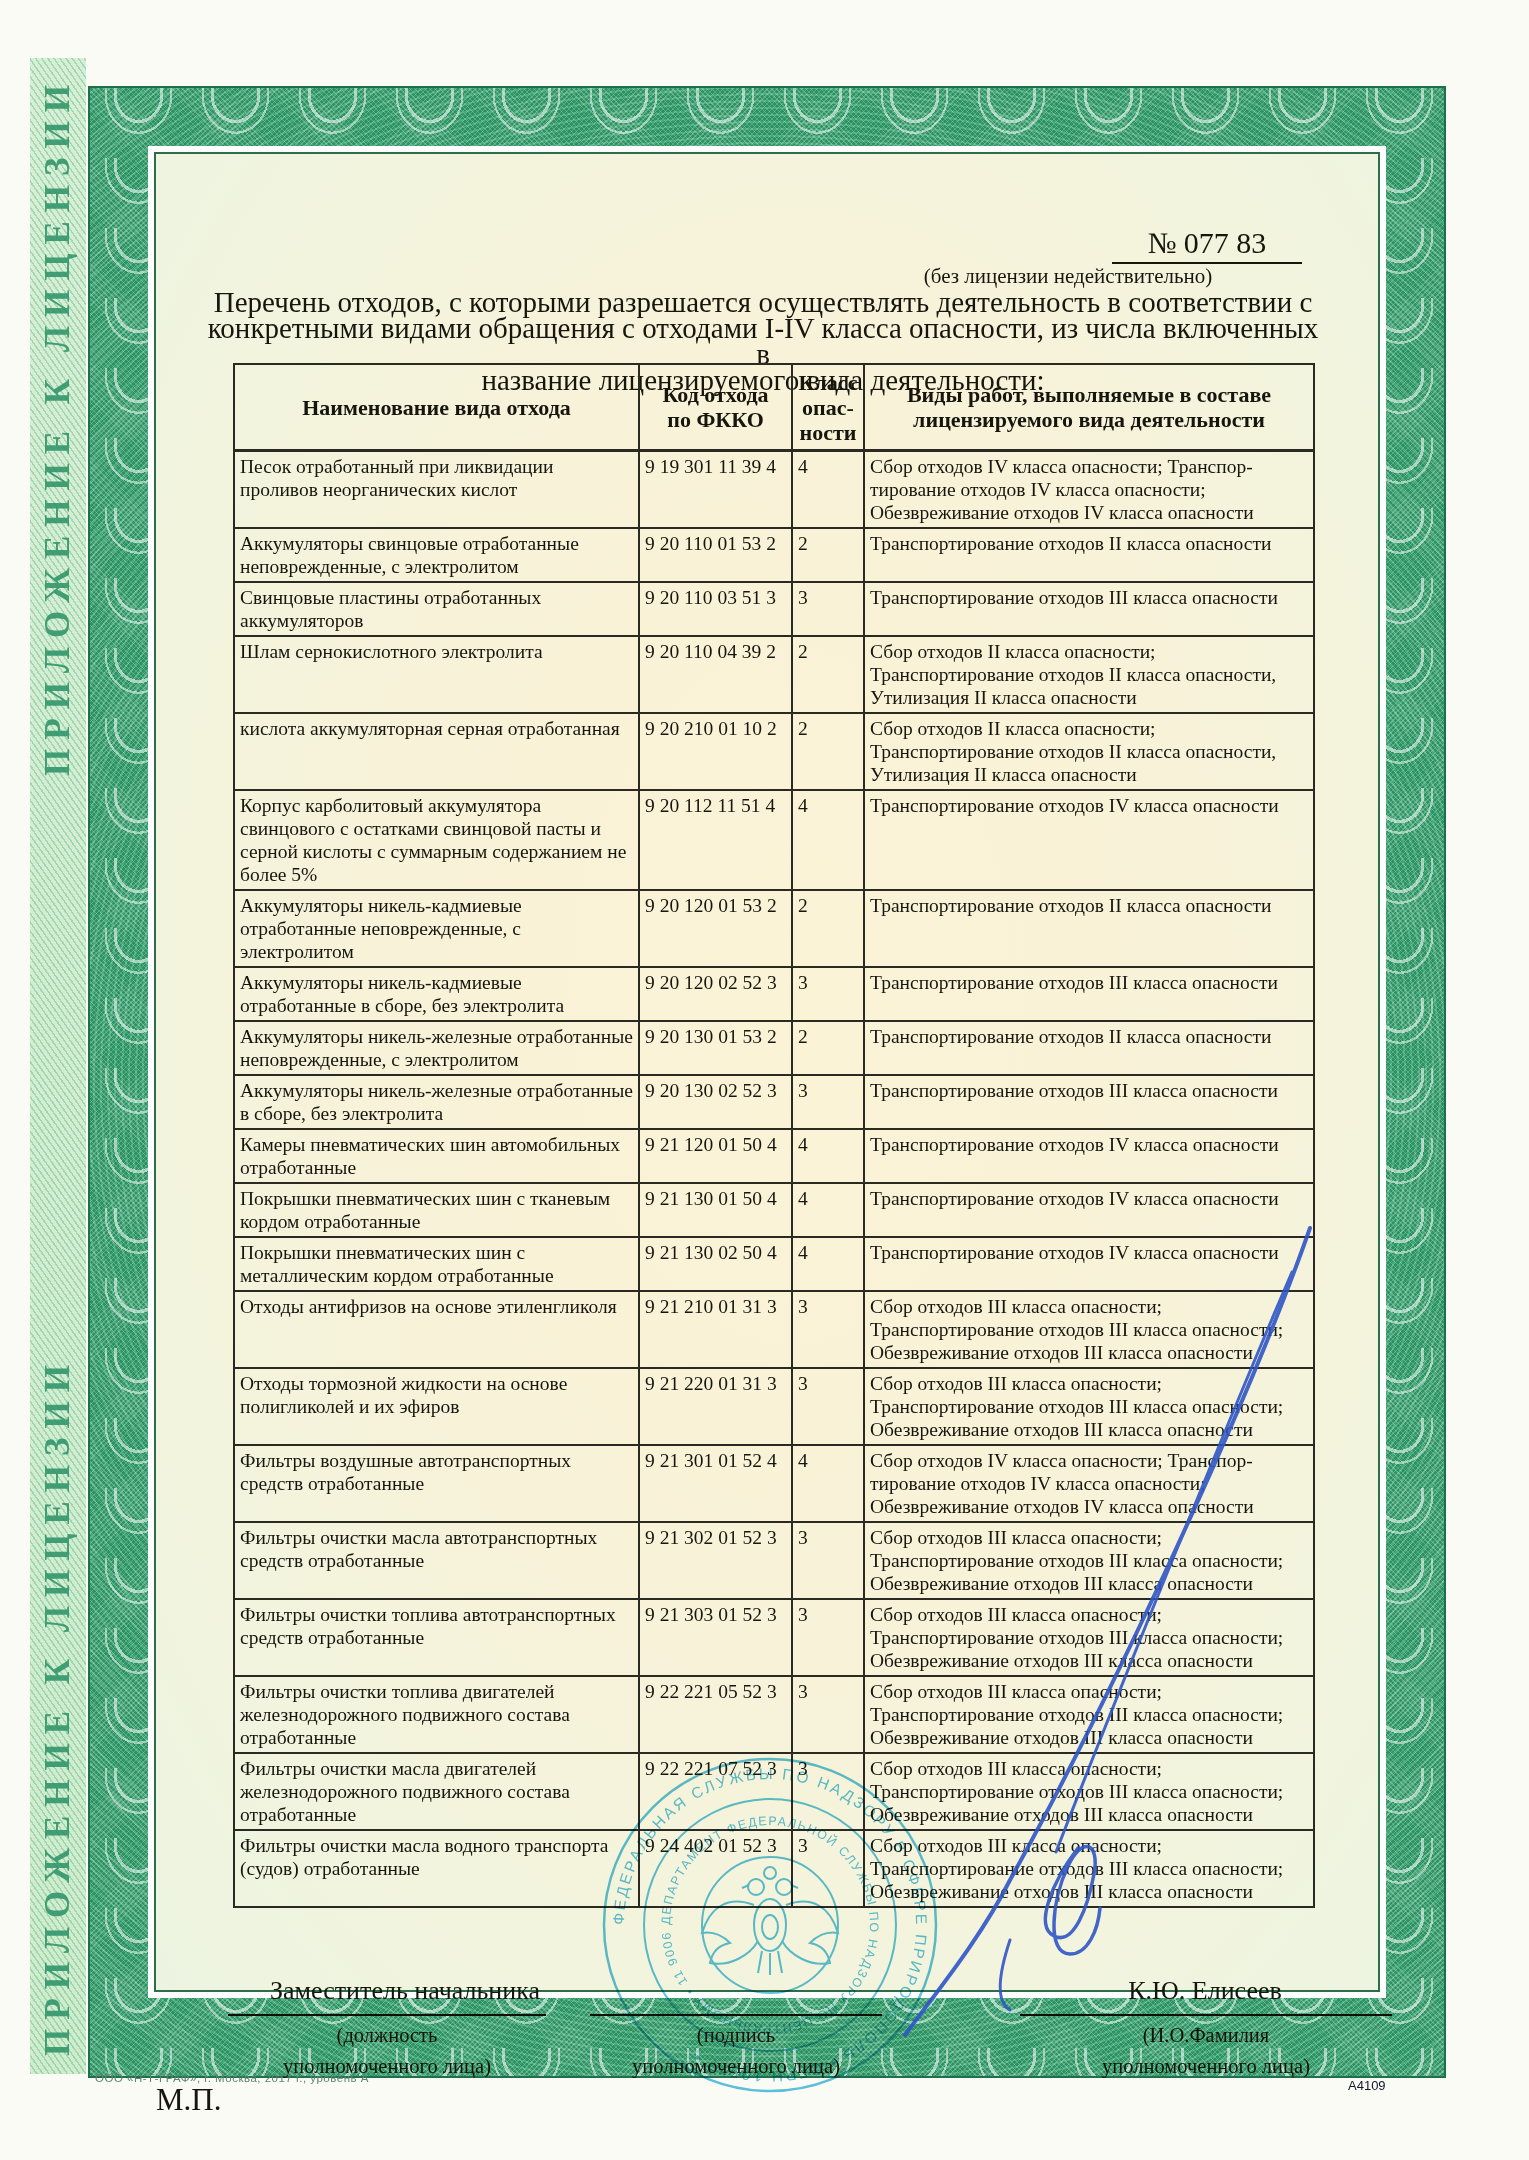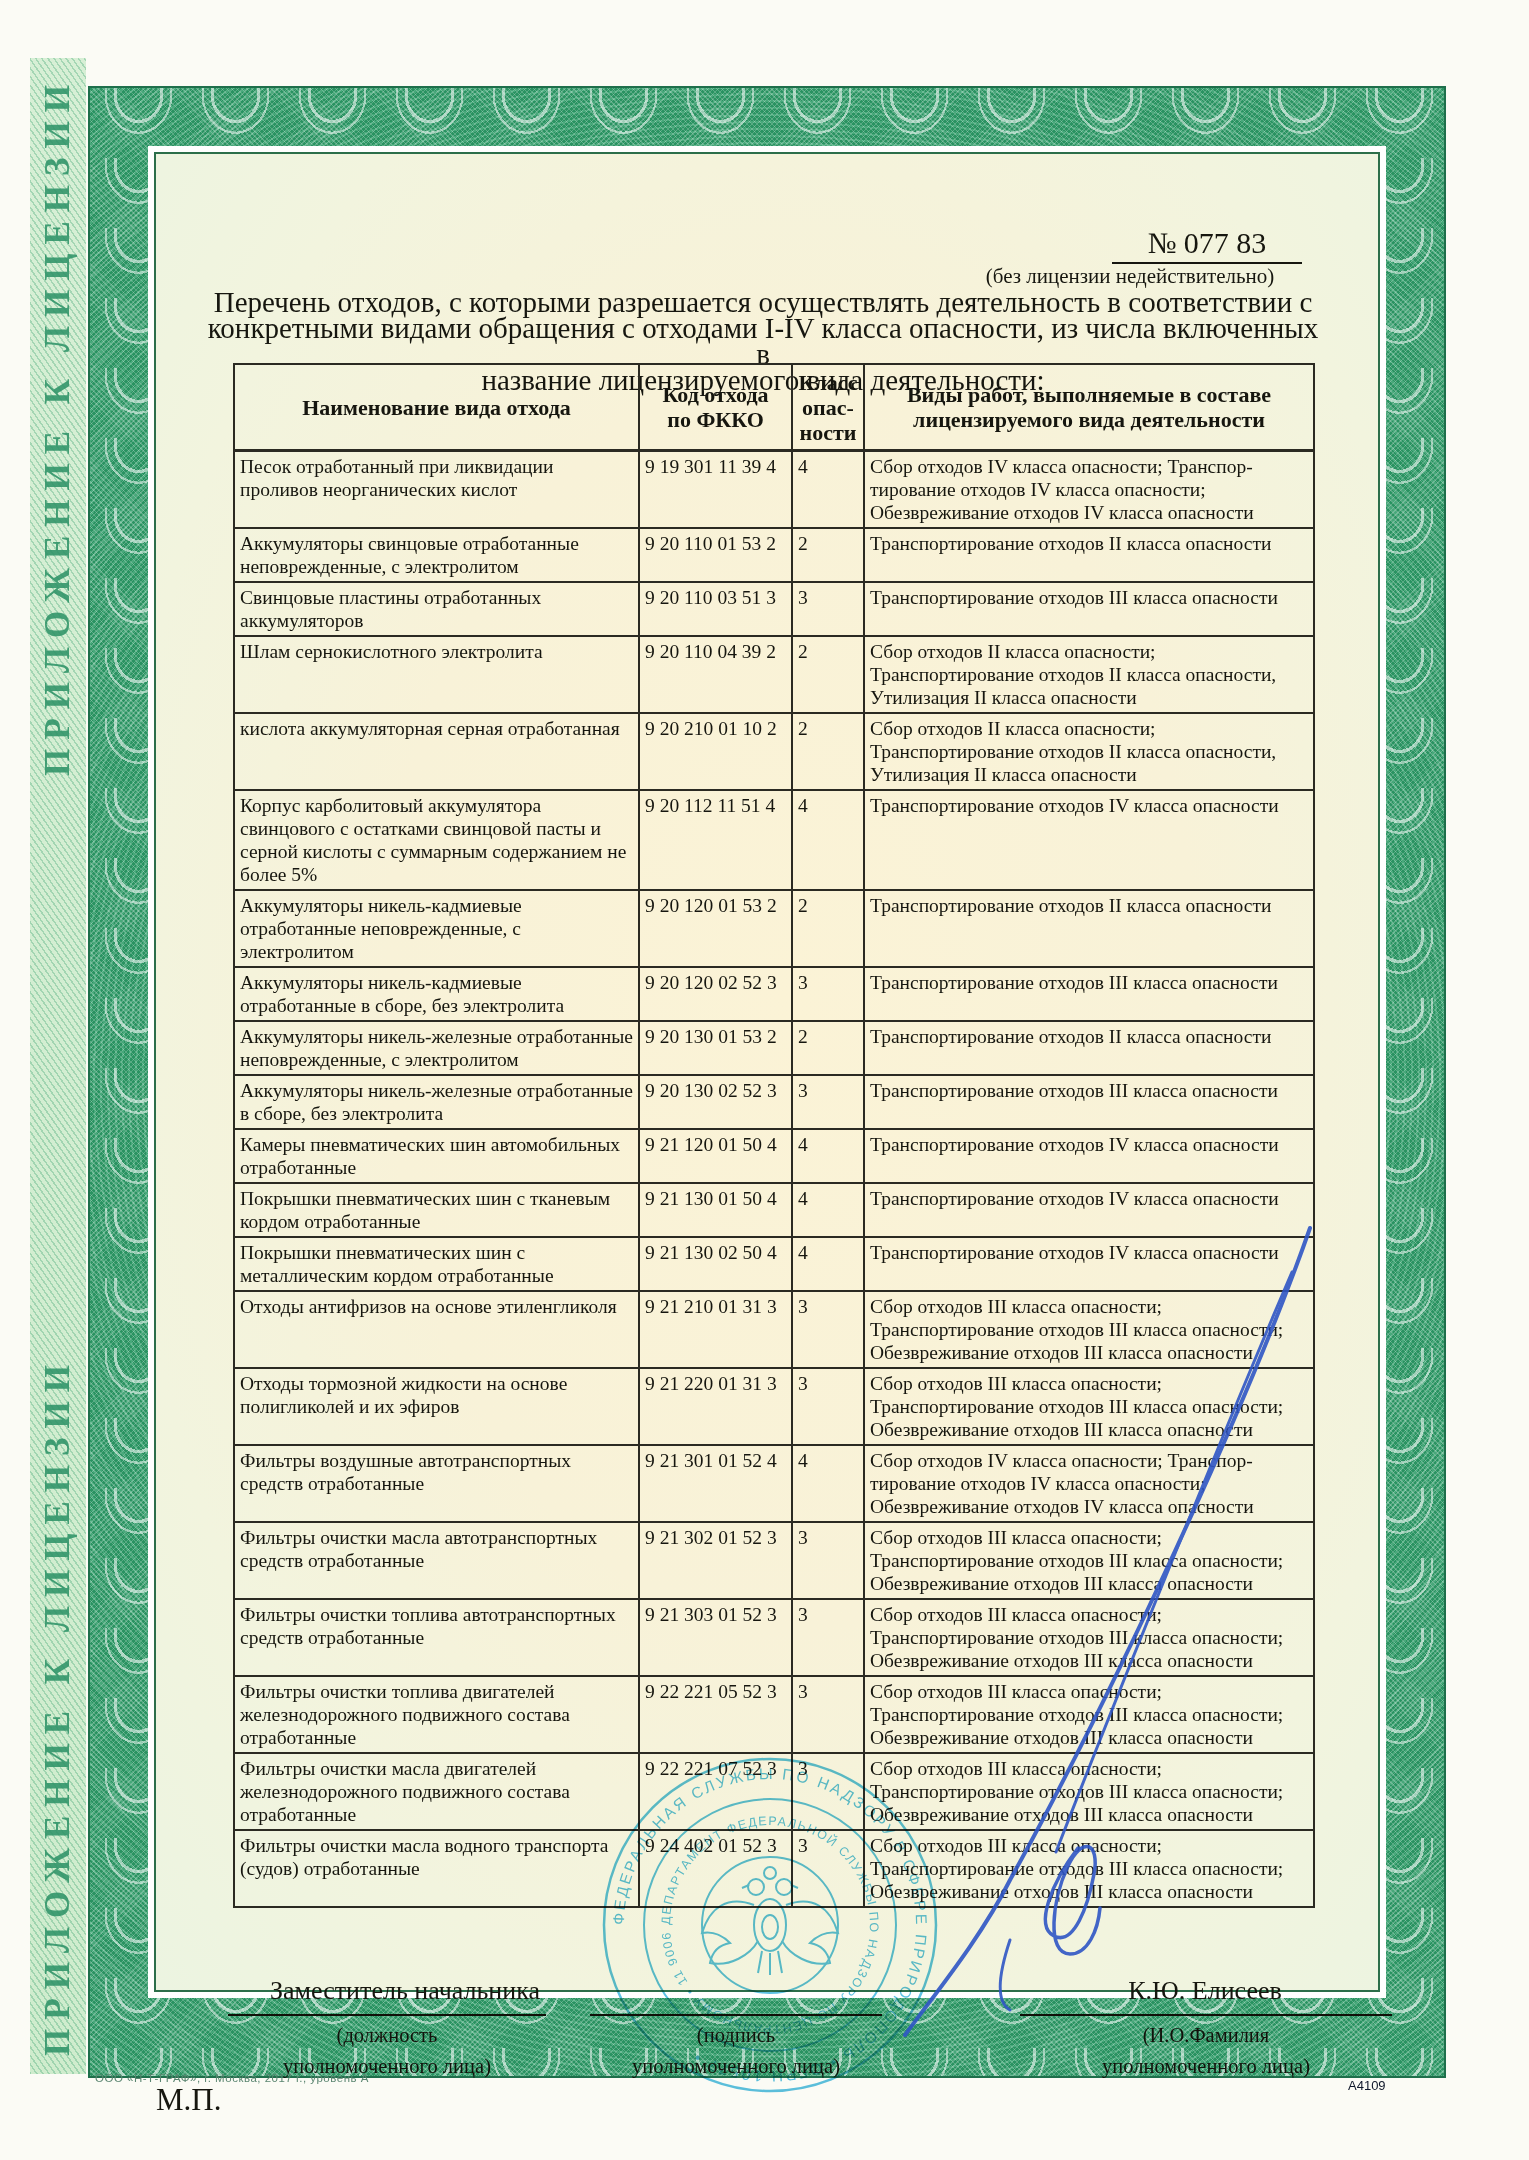--- a/index.html
+++ b/index.html
@@ -48,21 +48,21 @@
     background:
       radial-gradient(ellipse at 52% 46%, #fbf3d6 0%, #f8f2d8 45%, #f2f4de 75%, #ecf4e1 100%);
   }
 
   
   .license-number{
     position:absolute;left:1112px;top:226px;width:190px;
     font-size:30px;text-align:center;border-bottom:2px solid #16160f;padding-bottom:2px;
   }
   .invalid-note{
-    position:absolute;left:948px;top:264px;width:364px;
+    position:absolute;left:886px;top:264px;width:364px;
     font-size:21px;text-align:center;
   }
   .intro-paragraph{
     position:absolute;left:202px;top:289px;width:1122px;
     font-size:29px;line-height:26px;text-align:center;white-space:pre-line;
   }
 
   
   table.waste{
     position:absolute;left:233px;top:363px;width:1080px;

